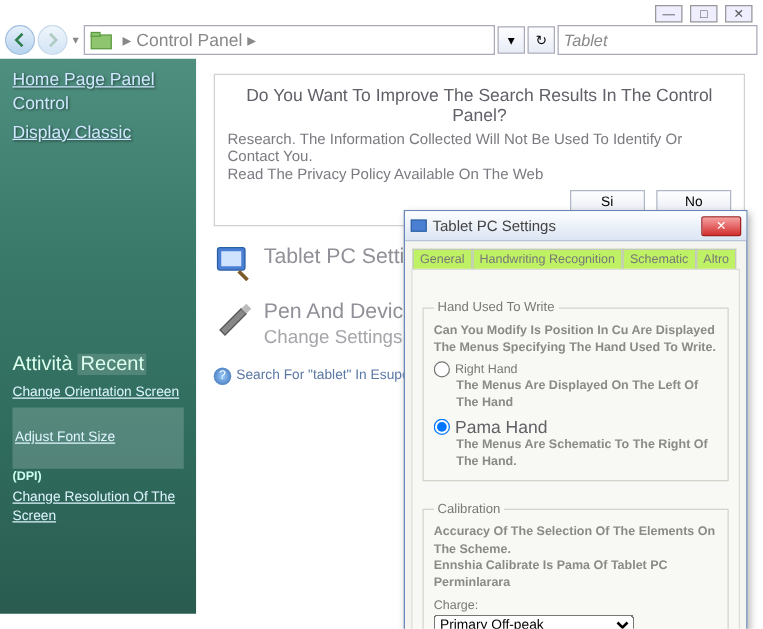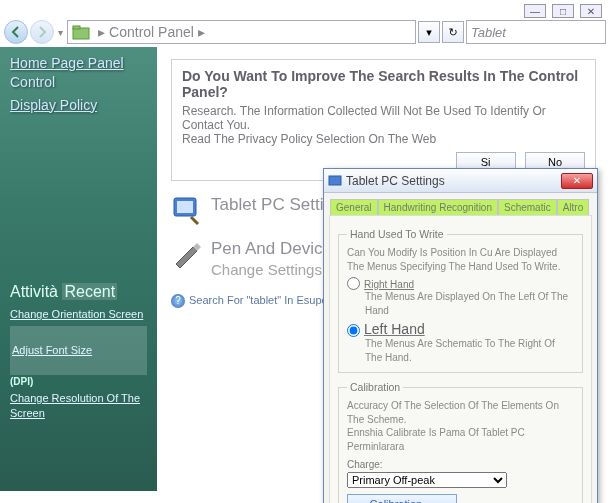--- a/index.html
+++ b/index.html
@@ -11,61 +11,61 @@
 
   
   .nav { position:absolute; top:18px; left:4px; right:4px; height:28px; display:flex; align-items:center; gap:2px;}
   .nav-btn{ width:24px; height:24px; border-radius:50%; background:linear-gradient(#e6f0fa,#b7d3ef); border:1px solid #9fbede; display:flex; align-items:center; justify-content:center;}
   .nav-btn svg{ width:12px; height:12px; fill:#4a6;}
   .addr { flex:1; height:24px; border:1px solid #aab; background:#fff; display:flex; align-items:center; padding:0 4px; font-size:14px; color:#888;}
   .addr .folder{ width:18px; height:16px; margin-right:4px;}
   .addr-sep{ color:#888; padding:0 4px;}
   .small-btns{ display:flex; gap:2px;}
   .small-btns span{ width:22px; height:22px; border:1px solid #aab; background:linear-gradient(#fdfdff,#e8edf6); display:flex; align-items:center; justify-content:center; font-size:11px;}
-  .search{ width:140px; height:24px; border:1px solid #aab; background:#fff; font-size:13px; padding:2px 4px; color:#888; font-style:italic;}
+  .search{ width:160px; height:24px; border:1px solid #aab; background:#fff; font-size:13px; padding:2px 4px; color:#888; font-style:italic;}
 
   
   .sidebar{ position:absolute; top:47px; left:0; width:157px; bottom:12px;
     background:linear-gradient(180deg,#4f8f7f 0%, #3a7a6a 35%, #2f6b5d 70%, #2a5c50 100%);
     color:#fff; padding:8px 10px; font-size:12px;}
   .sb-title{ font-size:14px; color:#cfe8ff; text-shadow:1px 1px 2px rgba(0,0,0,.5); text-decoration:underline; margin-bottom:2px; line-height:1.2;}
   .sb-group{ margin-top:170px;}
   .sb-label{ font-size:16px; color:#dfe; margin-bottom:6px;}
   .sb-label .hl{ background:rgba(255,255,255,.15); padding:0 2px;}
   .sb-link{ font-size:11px; color:#dff6ff; text-decoration:underline; margin:4px 0; line-height:1.35; cursor:pointer;}
   .sb-link.active{ background:rgba(255,255,255,.18); padding:17px 2px;}
   .sb-sub{ font-size:10px; color:#cfe; margin-top:-3px;font-weight:bold;}
 
   
   .main{ position:absolute; top:47px; left:157px; right:0; bottom:0; background:#fff;}
   .banner{ margin:12px 14px 0 14px; border:1px solid #d0d0d4; padding:8px 10px; font-size:12px; color:#7a7a80;}
-  .banner h3{ margin:0 0 4px 0; font-size:14px; font-weight:bold; color:#606068;}
+  .banner h3{ margin:0 0 4px 0; font-size:14px; font-weight:normal; color:#606068;text-align:center;}
   .banner-btns{ text-align:right; margin-top:6px;}
   .banner-btns button{ width:60px; height:20px; font-size:11px; margin-left:6px; background:linear-gradient(#fefeff,#e8ecf4); border:1px solid #b0b7c5;}
 
   .item{ display:flex; align-items:flex-start; gap:10px; margin:14px 14px 0 14px;}
   .item-icon{ width:30px; height:30px; flex:none;}
   .item h4{ margin:0; font-size:17px; font-weight:normal; color:#909098;}
   .item p{ margin:2px 0 0 0; font-size:15px; color:#a5a5aa;}
 
   .search-foot{ margin:16px 14px; font-size:11px; color:#5b78a5;}
   .search-foot .qicon{ display:inline-block; width:14px; height:14px; border-radius:50%; background:radial-gradient(#9cf,#36a); color:#fff; text-align:center; line-height:14px; font-size:10px; margin-right:4px;}
 
   
   .dlg{ position:absolute; left:323px; top:168px; width:275px; border:1px solid #6a88b7; background:#f4f4f0; box-shadow:2px 2px 6px rgba(0,0,0,.3);}
   .dlg-title{ height:24px; background:linear-gradient(#fefeff,#dbe5f3); border-bottom:1px solid #b7c4da; display:flex; align-items:center; padding:0 4px; font-size:12px; color:#444;}
   .dlg-title .ticon{ width:14px; height:14px; margin-right:4px;}
   .dlg-close{ margin-left:auto; width:32px; height:16px; background:linear-gradient(#f7a0a0,#d23030); border:1px solid #a02020; border-radius:2px; display:flex; align-items:center; justify-content:center; color:#fff; font-size:10px;}
   .tabrow{ padding:6px 6px 0 6px; font-size:10px; color:#777;}
   .tabrow span{ border:1px solid #c5c5c8; border-bottom:none; padding:2px 5px; background:#bef264; display:inline-block;}
   .dlg-body{ border:1px solid #dcdcd8; margin:0 5px 5px 5px; background:#f8f8f4; padding:8px; font-size:10px; color:#787874;}
-  fieldset{ border:1px solid #d4d4cc; margin:4px 0 8px 0; padding:6px 8px 8px 8px;}
+  fieldset{ border:1px solid #d4d4cc; margin:16px 0 8px 0; padding:6px 8px 8px 8px;}
   legend{ font-size:10.5px; color:#787874; padding:0 3px;}
-  .fs-text{ font-size:10px; color:#8a8a86; line-height:1.35;}
-  .radio-row{ display:flex; align-items:flex-end; gap:4px; margin:4px 0 0 0;text-decoration:underline;}
+  .fs-text{ font-size:10px; color:#8a8a86; line-height:1.35;font-weight:bold;}
+  .radio-row{ display:flex; align-items:center; gap:4px; margin:4px 0 0 0;}
   .radio-row input{ margin:0;}
   .radio-row.big label{ font-size:14px; color:#606066;}
   .sel{ width:160px; font-size:11px; margin-top:2px;}
   .calib-btn{ margin-top:6px; width:110px; height:20px; font-size:11px; color:#3a5fa0; background:linear-gradient(#eef6ff,#cfe2fb); border:1px solid #7fa3d8;}
 </style>
 </head>
 <body>
 
 <div class="win-ctl">
   <span>—</span>
@@ -97,38 +97,38 @@
   <div class="small-btns">
     <span>▾</span>
     <span>↻</span>
   </div>
   <input class="search" value="Tablet" style="">
 </div>
 
 <div class="sidebar">
   <div class="sb-title">Home Page Panel</div>
   <div class="sb-title" style="text-decoration:none">Control</div>
-  <div class="sb-title" style="margin-top:6px">Display Policy</div>
+  <div class="sb-title" style="margin-top:6px">Display Classic</div>
 
   <div class="sb-group">
     <div class="sb-label">
       <span>Attività</span> <span class="hl">Recent</span>
     </div>
     <div class="sb-link">Change Orientation Screen</div>
     <div class="sb-link active">Adjust Font Size</div>
     <div class="sb-sub">(DPI)</div>
     <div class="sb-link">Change Resolution Of The Screen</div>
   </div>
 </div>
 
 <div class="main">
   <div class="banner">
     <h3>Do You Want To Improve The Search Results In The Control Panel?</h3>
     <div>Research. The Information Collected Will Not Be Used To Identify Or Contact You.</div>
-    <div>Read The Privacy Policy Selection On The Web</div>
+    <div>Read The Privacy Policy Available On The Web</div>
     <div class="banner-btns">
       <button>Si</button>
       <button>No</button>
     </div>
   </div>
 
   <div class="item">
     <svg class="item-icon" viewBox="0 0 30 30">
       <rect x="3" y="3" width="22" height="18" rx="2" fill="#4a7fd4" stroke="#2a5fa4"></rect>
         <rect x="6" y="6" width="16" height="12" fill="#cfe3ff"></rect>
@@ -171,21 +171,21 @@
       <legend>Hand Used To Write</legend>
       <div class="fs-text">Can You Modify Is Position In Cu Are Displayed</div>
       <div class="fs-text">The Menus Specifying The Hand Used To Write.</div>
       <div class="radio-row">
         <input type="radio" name="hand" style="">
         <label>Right Hand</label>
       </div>
       <div class="fs-text" style="margin-left:18px">The Menus Are Displayed On The Left Of The Hand</div>
       <div class="radio-row big">
         <input type="radio" name="hand" checked="" style="">
-        <label>Left Hand</label>
+        <label>Pama Hand</label>
       </div>
       <div class="fs-text" style="margin-left:18px">The Menus Are Schematic To The Right Of The Hand.</div>
     </fieldset>
 
     <fieldset>
       <legend>Calibration</legend>
       <div class="fs-text">Accuracy Of The Selection Of The Elements On The Scheme.</div>
       <div class="fs-text">Ennshia Calibrate Is Pama Of Tablet PC Perminlarara</div>
       <div style="margin-top:6px">Charge:</div>
       <select class="sel">

